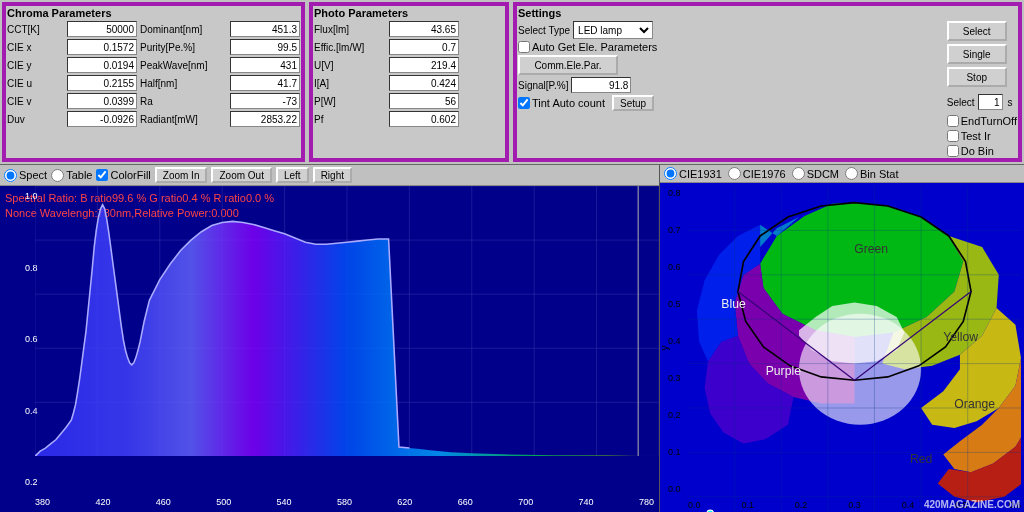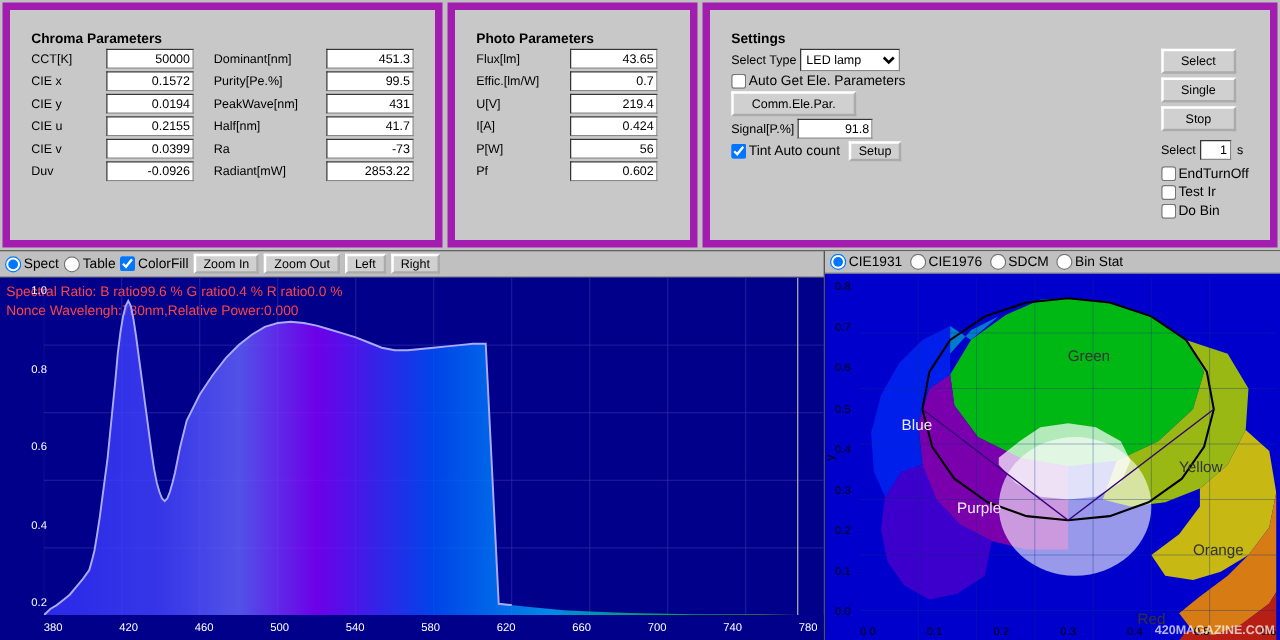--- a/index.html
+++ b/index.html
@@ -1,19 +1,19 @@
 <!DOCTYPE html>
 <html><head>
   <meta charset="utf-8">
   <style>
     * { box-sizing: border-box; margin: 0; padding: 0; font-family: Arial, sans-serif; font-size: 11px; }
     body { background: #000; width: 1024px; height: 512px; overflow: hidden; }
     .main-container { width: 1024px; height: 512px; background: #1a1a2e; display: flex; flex-direction: column; }
     
-    .section { border: 6px solid #a21caf; margin: 2px; padding: 17px; background: #c8c8c8; }
+    .section { border: 4px solid #a21caf; margin: 2px; padding: 1px; background: #c8c8c8; }
     .section-title { font-weight: bold; font-size: 11px; color: #000; margin-bottom: 2px; }
     
     .param-row { display: flex; align-items: center; margin-bottom: 2px; }
     .param-label { width: 60px; font-size: 10px; color: #000; }
     .param-value { width: 70px; height: 16px; background: #fff; border: 1px inset #888; text-align: right; padding-right: 2px; font-size: 10px; color: #000; display: flex; align-items: center; justify-content: flex-end; }
     
     .chroma-section { flex: 0 0 220px; }
     .photo-section { flex: 0 0 200px; }
     
     
@@ -58,21 +58,21 @@
   </style>
 </head>
 <body>
 
 <div class="main-container">
 
   <div class="top-panels" style="background:#c0c0c0; border-bottom:1px solid #666;">
 
     <div class="section chroma-section">
       <div class="section-title">Chroma  Parameters</div>
-      <div style="display:flex; gap:16px;">
+      <div style="display:flex; gap:3px;">
         <div>
           <div class="param-row">
             <span class="param-label">CCT[K]</span>
             <div class="param-value">50000</div>
           </div>
           <div class="param-row">
             <span class="param-label">CIE x</span>
             <div class="param-value">0.1572</div>
           </div>
           <div class="param-row">

